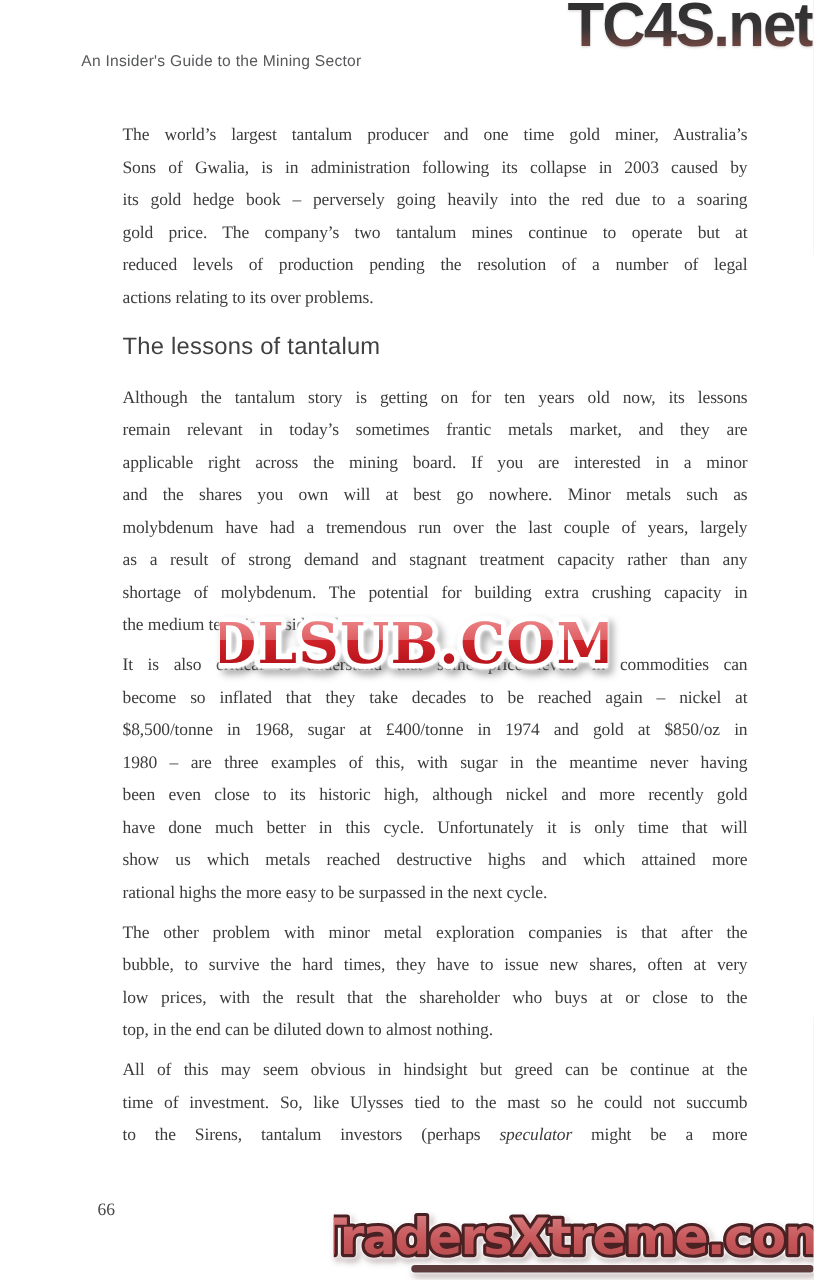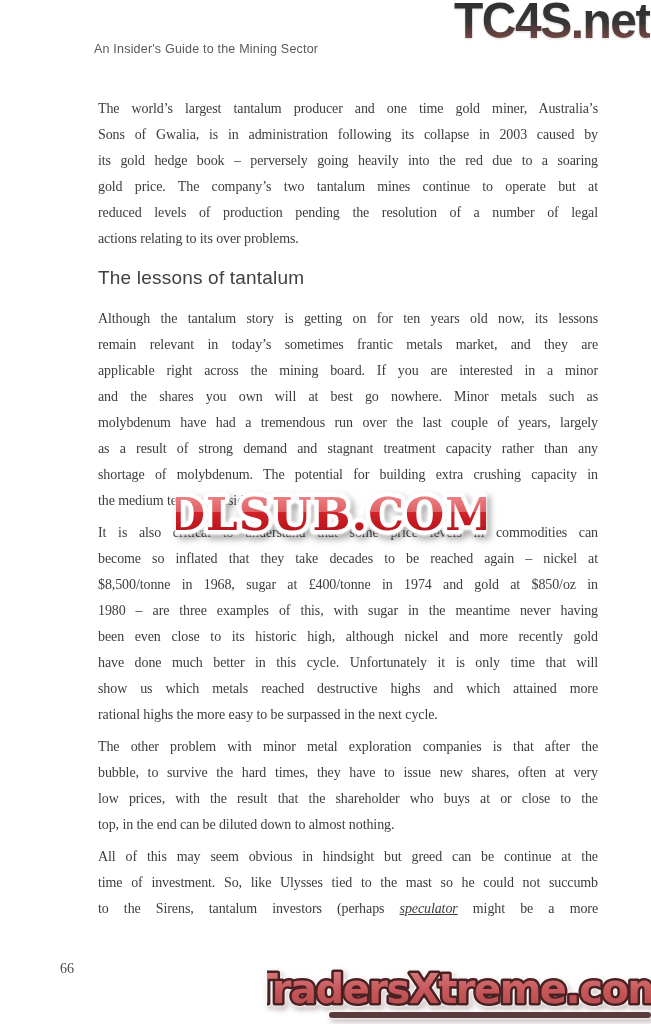--- a/index.html
+++ b/index.html
@@ -4,21 +4,21 @@
 <style>
   html,body{margin:0;padding:0;background:#e8e8e8;}
   .page{
     position:relative;
     width:651px;height:1024px;
     background:#ffffff;
     overflow:hidden;
     font-family:"Liberation Serif",serif;
   }
   .running-header{
-    position:absolute;left:94px;top:42px;
+    position:absolute;left:65px;top:42px;
     font-family:"Liberation Sans",sans-serif;
     font-size:12.5px;color:#58595b;letter-spacing:.2px;
   }
   .wm-tc4s{
     position:absolute;top:-6px;right:1px;
     font-family:"Liberation Sans",sans-serif;
     font-weight:bold;font-size:48px;letter-spacing:-1.5px;
     line-height:1.1;
     background:linear-gradient(180deg,#2d2d2f 0%,#383536 52%,#6e4540 78%,#9e5347 100%);
     -webkit-background-clip:text;background-clip:text;color:transparent;
@@ -27,28 +27,28 @@
   }
   .text-col{
     position:absolute;left:78px;top:96px;width:500px;
     font-size:14px;line-height:26px;color:#3d3c3c;
     letter-spacing:-0.1px;
     margin-left:20px;
   }
   .para{margin:0 0 6px 0;}
   .line{text-align:justify;text-align-last:justify;white-space:normal;}
   .line.last{text-align-last:left;}
-  .italic{font-style:italic;text-decoration:underline;}
+  .italic{font-style:italic;}
   h2.section-heading{
     font-family:"Liberation Sans",sans-serif;
     font-weight:400;font-size:19px;color:#414042;
     margin:14px 0 16px 0;line-height:24px;letter-spacing:.2px;
   }
   .page-number{
-    position:absolute;left:60px;top:961px;
+    position:absolute;left:78px;top:961px;
     font-size:14px;color:#474747;
   }
   .wm-dlsub{
     position:absolute;left:176px;top:482px;
     filter:drop-shadow(0 0 1px #fff) drop-shadow(0 0 1.5px #fff) drop-shadow(3px 4px 3px rgba(0,0,0,.35));
   }
   .wm-traders{
     position:absolute;left:267px;top:963px;
     filter:drop-shadow(0 0 1px #fff) drop-shadow(0 0 2px #fff) drop-shadow(2px 3px 2px rgba(60,20,20,.3));
   }

